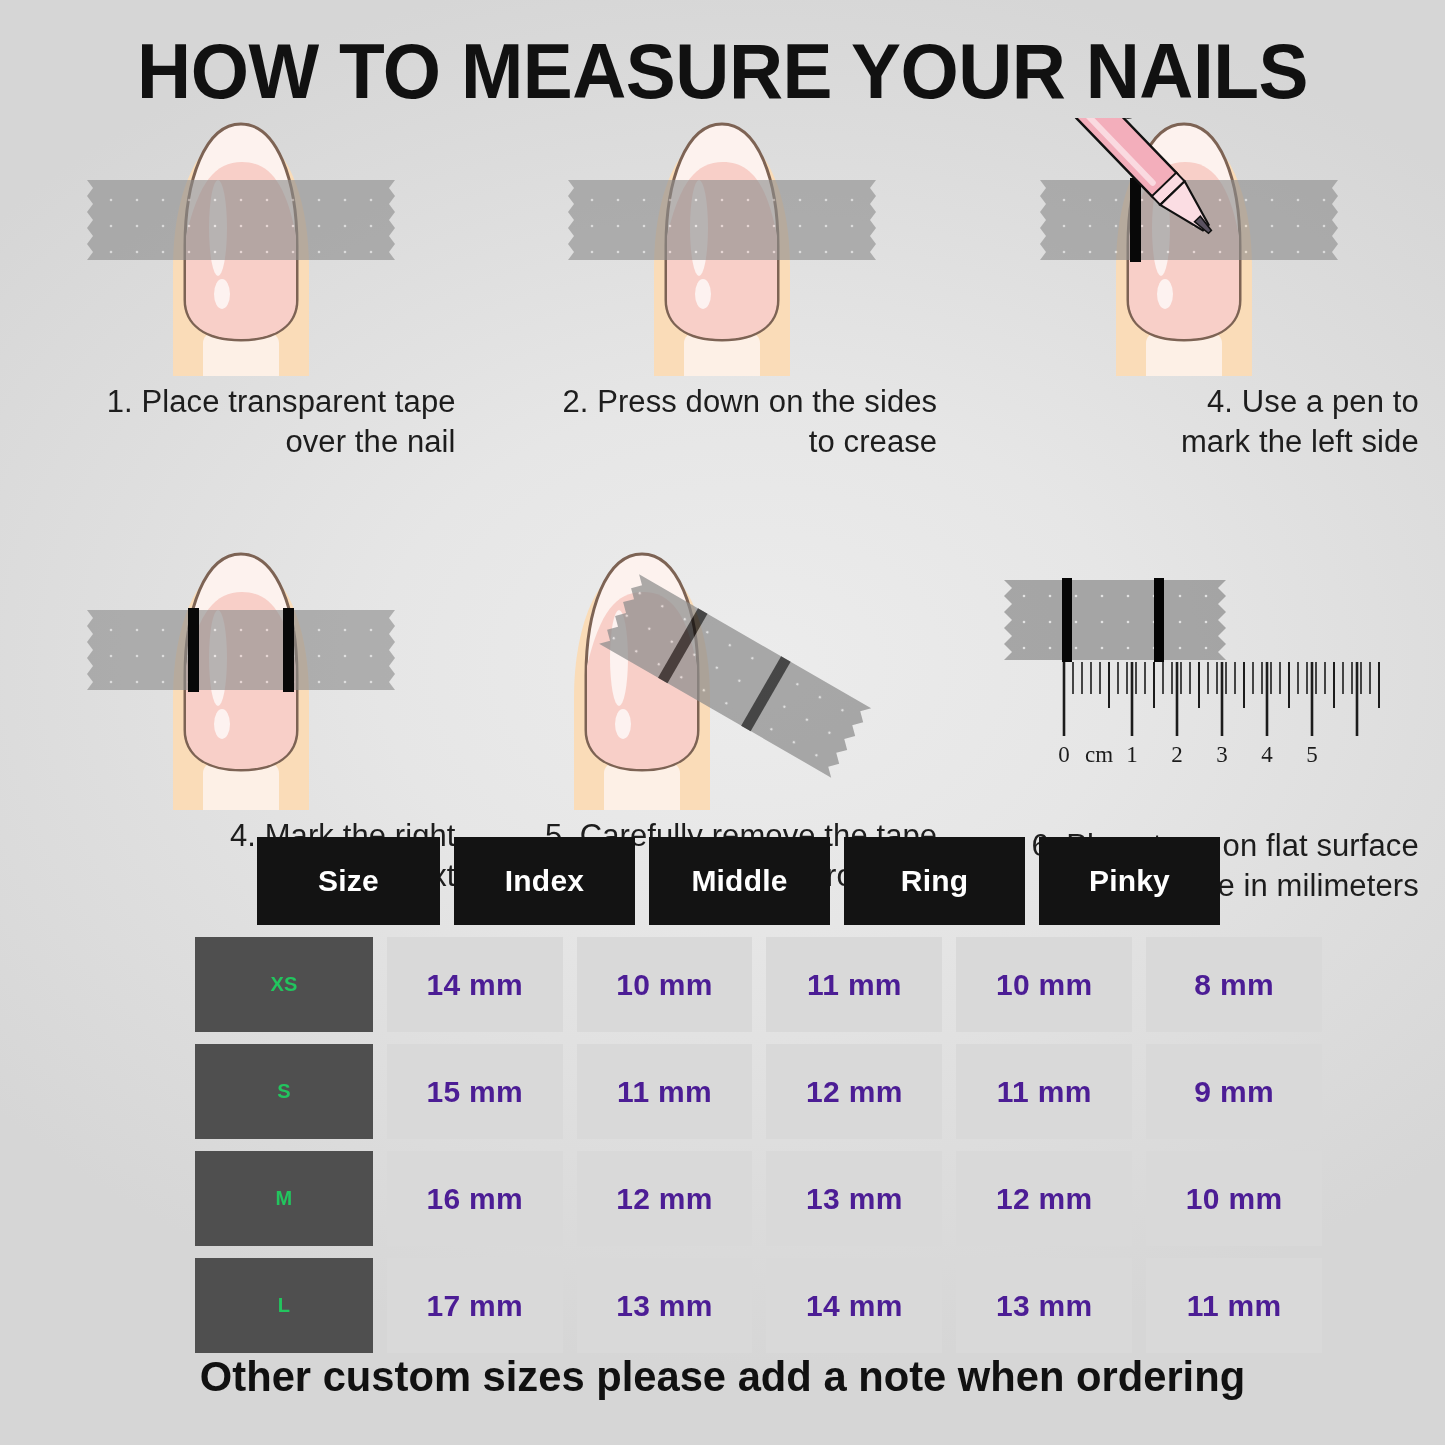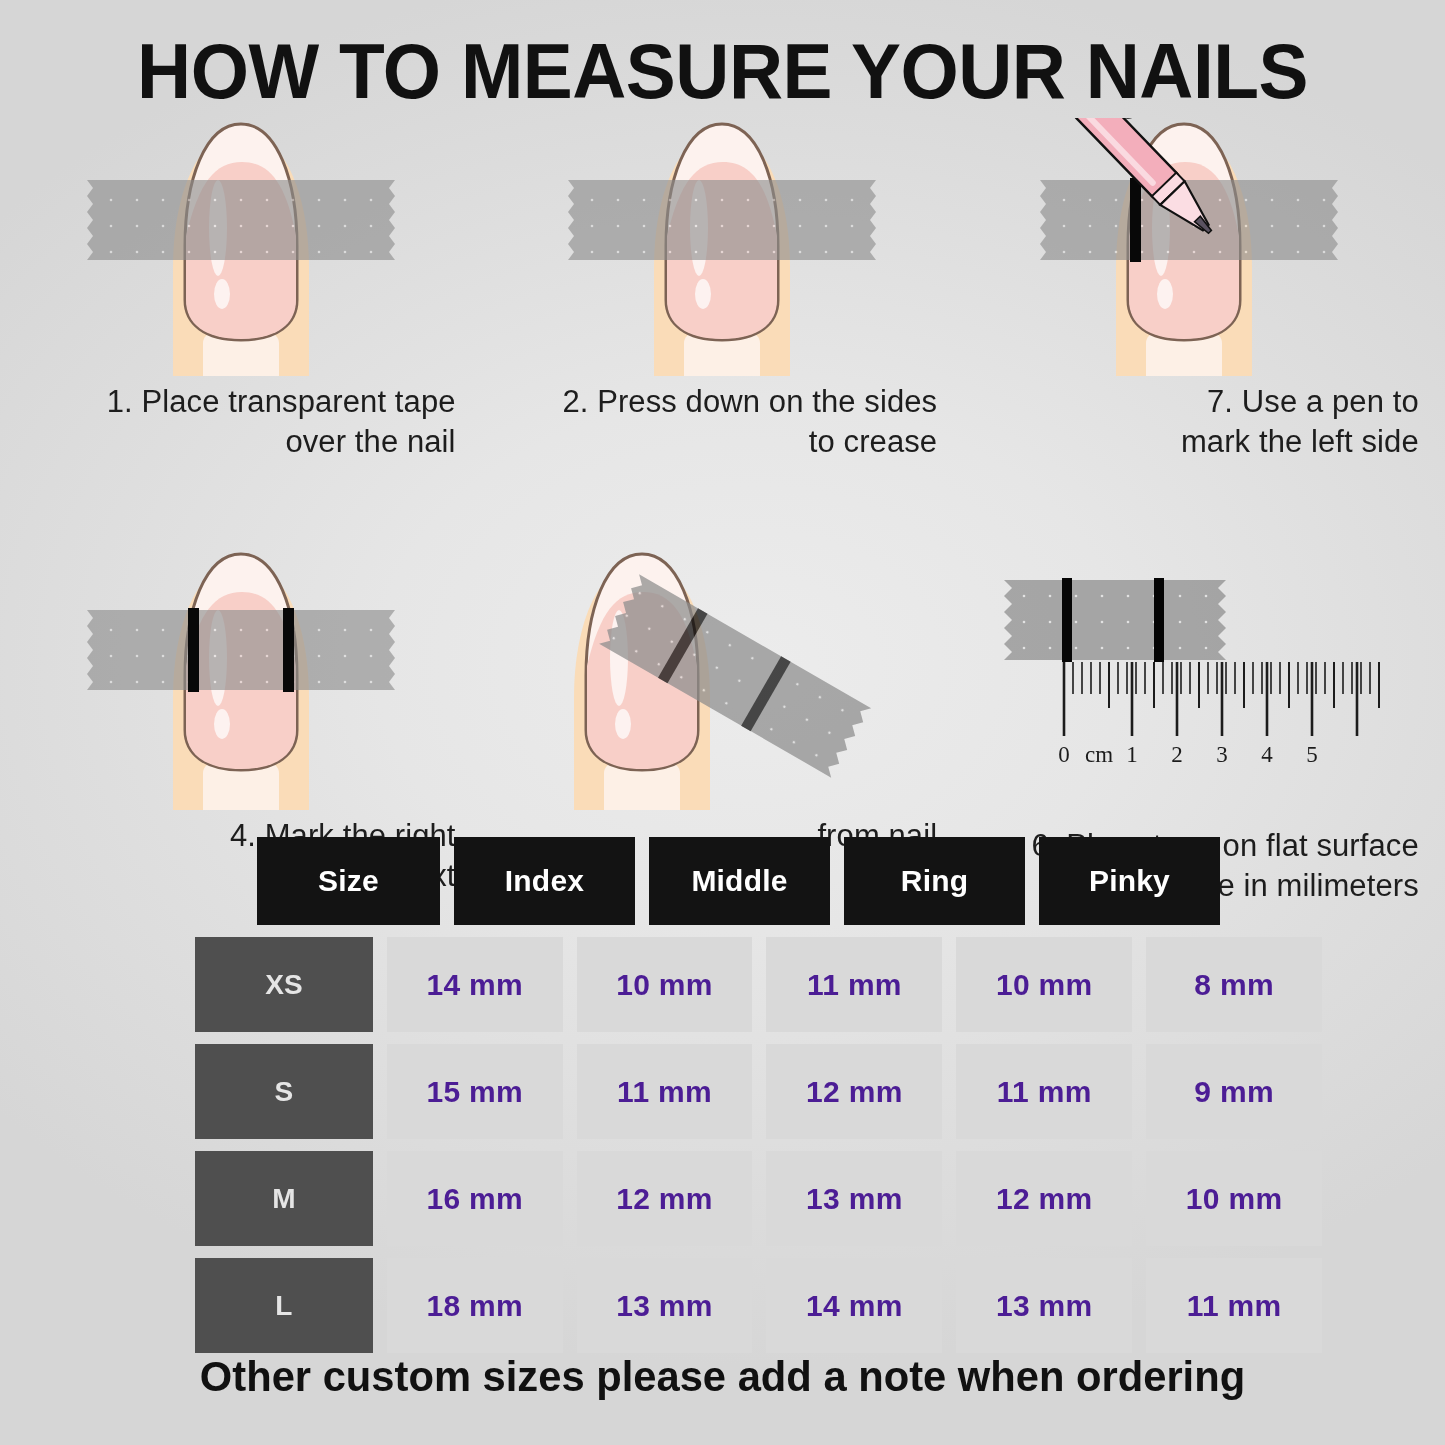--- a/index.html
+++ b/index.html
@@ -65,22 +65,22 @@
   }
   .cell:last-child{margin-right:0;}
   .c-size{width:183px;}
   .c-data{width:181px;}
   .hdr{
     background:#131313;color:#fff;
     font-weight:700;font-size:30px;
     letter-spacing:0.2px;
   }
   .szlabel{
-    background:#4f4f4f;color:#e5e5e5;
-    font-weight:700;font-size:28px;margin-left:40px;
+    background:#4f4f4f;color:#22c55e;
+    font-weight:700;font-size:20px;margin-left:40px;
   }
   .val{
     background:#d9d9d9;color:#4c1d95;
     font-weight:700;font-size:30px;
     letter-spacing:0.3px;
   }
   .trow.head .cell{height:88px;}
   .trow.body .cell{height:95px;}
 
   
@@ -204,21 +204,21 @@
               <rect x="176" y="-92" width="22" height="84" rx="11" fill="#f9cdd7" stroke="#111" stroke-width="2.2"></rect>
               <rect x="142" y="62" width="34" height="12" fill="#fbdbe2" stroke="#111" stroke-width="2"></rect>
               <path d="M142 74 L176 74 L163 122 L155 122 Z" fill="#fbdde3" stroke="#111" stroke-width="2.2"></path>
               <path d="M155 110 L163 110 L161 128 L157 128 Z" fill="#5a5260" stroke="#111" stroke-width="1.6"></path>
               <rect x="149" y="-44" width="6" height="100" rx="3" fill="#fff" opacity="0.55"></rect>
               <rect x="149" y="-116" width="6" height="58" rx="3" fill="#fff" opacity="0.32"></rect>
             </g>
           </svg>
         </div>
         <div class="cap">
-          <div>7. Use a pen to</div>
+          <div>4. Use a pen to</div>
           <div>mark the left side</div>
         </div>
       </div>
     </div>
 
     <div class="steprow second" style="margin-top:86px;">
 
       <div class="step">
         <div class="art">
           <svg class="finger" width="320" height="262" viewBox="0 0 320 262">
@@ -274,20 +274,21 @@
 
             <g opacity="0.72" transform="rotate(30 110 80)">
               <path d="M72 40 L80 48 L72 56 L80 64 L72 72 L80 80 L72 88 L80 96 L72 104 L80 112 L72 120 L340 120 L332 112 L340 104 L332 96 L340 88 L332 80 L340 72 L332 64 L340 56 L332 48 L340 40 Z" fill="#8d8d8d"></path>
               <path d="M72 40 L80 48 L72 56 L80 64 L72 72 L80 80 L72 88 L80 96 L72 104 L80 112 L72 120 L340 120 L332 112 L340 104 L332 96 L340 88 L332 80 L340 72 L332 64 L340 56 L332 48 L340 40 Z" fill="url(#dots5)"></path>
               <rect x="140" y="40" width="11" height="80" fill="#080808"></rect>
               <rect x="236" y="40" width="11" height="80" fill="#080808"></rect>
             </g>
           </svg>
         </div>
         <div class="cap">
+          <div>5. Carefully remove the tape</div>
           <div>from nail</div>
         </div>
       </div>
 
       <div class="step">
         <div class="art">
           <svg class="finger" width="420" height="262" viewBox="0 0 420 262" style="top:18px;">
             <defs>
               <pattern id="dots6" width="26" height="26" patternUnits="userSpaceOnUse">
                 <circle cx="4" cy="4" r="1.3" fill="#eaeaea" opacity="0.9"></circle>
@@ -405,21 +406,21 @@
       <div class="cell c-size szlabel">M</div>
       <div class="cell c-data val">16 mm</div>
       <div class="cell c-data val">12 mm</div>
       <div class="cell c-data val">13 mm</div>
       <div class="cell c-data val">12 mm</div>
       <div class="cell c-data val">10 mm</div>
     </div>
 
     <div class="trow body">
       <div class="cell c-size szlabel">L</div>
-      <div class="cell c-data val">18 mm</div>
+      <div class="cell c-data val">17 mm</div>
       <div class="cell c-data val">13 mm</div>
       <div class="cell c-data val">14 mm</div>
       <div class="cell c-data val">13 mm</div>
       <div class="cell c-data val">11 mm</div>
     </div>
   </div>
 
   <div class="footer">Other custom sizes please add a note when ordering</div>
 
 </div>

